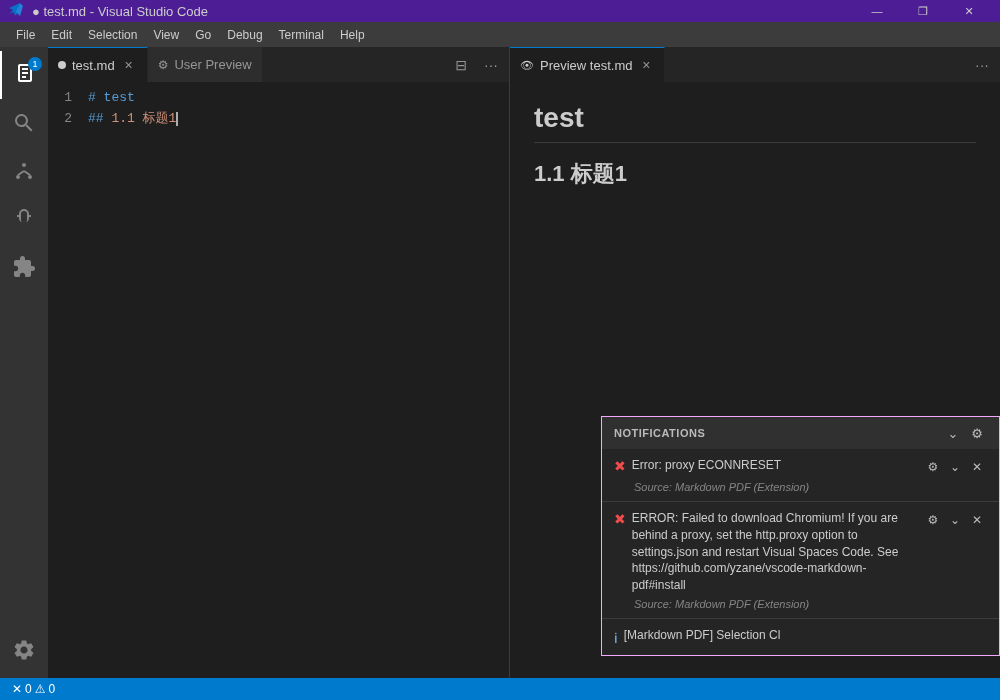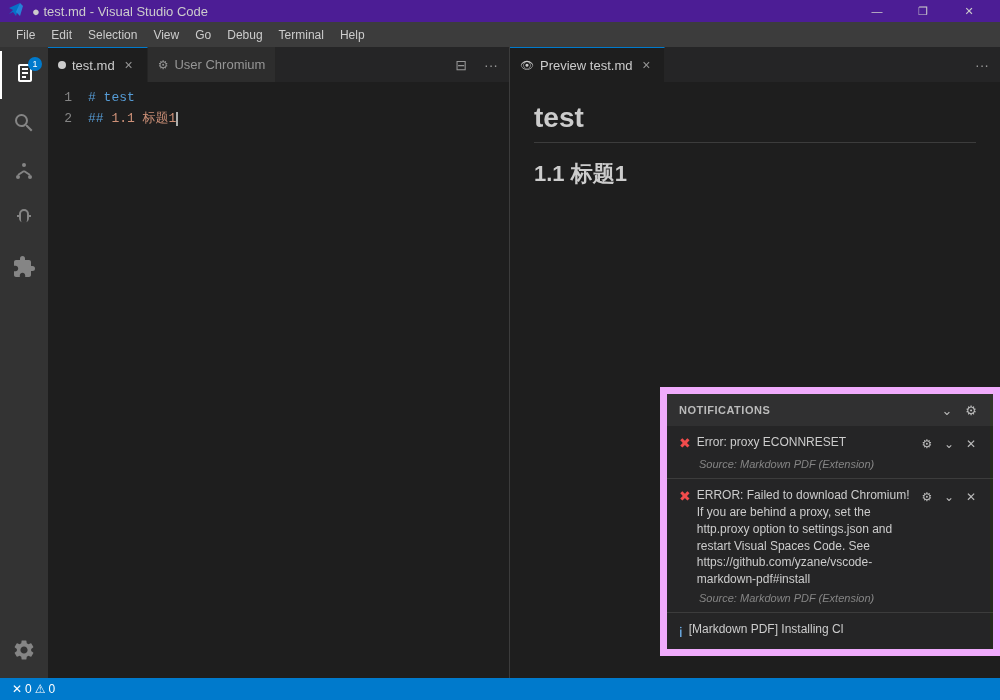--- a/index.html
+++ b/index.html
@@ -266,23 +266,23 @@
       font-weight: 600;
       color: #cccccc;
       margin-bottom: 12px;
     }
 
     
     #notifications-panel {
       position: absolute;
       bottom: 22px;
       right: 0;
-      width: 340px;
+      width: 399px;
       background: #252526;
-      border: 7px solid #f0abfc;
+      border: 1px solid #f0abfc;
       border-radius: 0;
       z-index: 100;
     }
     #notifications-header {
       height: 32px;
       background: #303031;
       display: flex;
       align-items: center;
       padding: 0 12px;
       justify-content: space-between;
@@ -476,21 +476,21 @@
 
       <div id="left-editor">
         <div id="left-editor-tabs">
           <div class="tab active">
             <span class="tab-dot"></span>
             <span>test.md</span>
             <span class="tab-close">×</span>
           </div>
           <div class="tab">
             <span style="font-size:12px;">⚙</span>
-            <span>User Chromium</span>
+            <span>User Preview</span>
           </div>
           <div id="tab-bar-actions">
             <div class="tab-action-btn">⊟</div>
             <div class="tab-action-btn">···</div>
           </div>
         </div>
 
         <div style="display:flex; flex:1; overflow:hidden;">
           <div id="code-area">
             <div class="code-line">
@@ -554,21 +554,21 @@
                   <div class="notif-btn">⌄</div>
                   <div class="notif-btn">✕</div>
                 </div>
               </div>
               <div class="notif-source">Source: Markdown PDF (Extension)</div>
             </div>
 
             <div class="notification-item" style="border-bottom:none;">
               <div class="notif-top">
                 <span class="notif-icon-info">ℹ</span>
-                <span class="notif-message">[Markdown PDF] Installing Cl</span>
+                <span class="notif-message">[Markdown PDF] Selection Cl</span>
               </div>
             </div>
           </div>
         </div>
       </div>
 
     </div>
   </div>
 </div>
 

